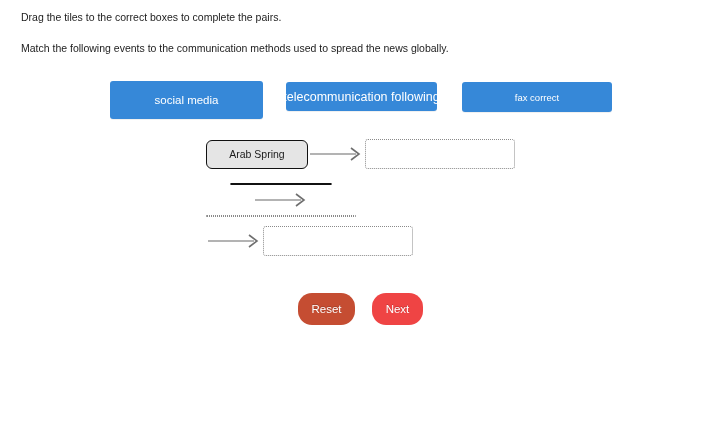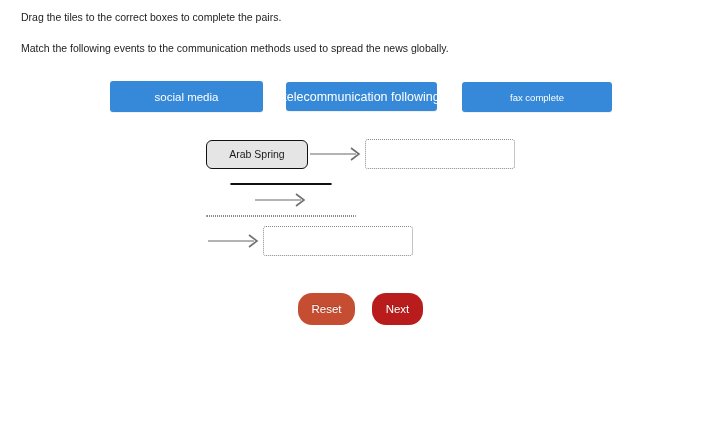--- a/index.html
+++ b/index.html
@@ -52,21 +52,21 @@
     justify-content: center;
     text-align: center;
     box-sizing: border-box;
     pointer-events: auto;
     cursor: move;
     box-shadow: 0 1px 0 rgba(0,0,0,0.06);
     padding: 0 6px;
     white-space: nowrap;
     overflow: hidden;
   }
-  .tile-0 { left: 110px; top: 81px;  width: 153px; height: 31px; font-size: 11.5px; }
+  .tile-0 { left: 110px; top: 81px;  width: 153px; height: 38px; font-size: 11.5px; }
   .tile-1 { left: 286px; top: 82px;  width: 151px; height: 29px; font-size: 12.5px; }
   .tile-2 { left: 462px; top: 82px;  width: 150px; height: 30px; font-size: 9.5px;  }
 
   
   .rows {
     position: absolute;
     left: 0;
     top: 0;
     width: 718px;
     height: 424px;
@@ -143,35 +143,35 @@
     justify-content: center;
     text-shadow: 0 -1px 0 rgba(0,0,0,0.18);
   }
   .btn-reset {
     width: 57px;
     background: #c54d32;
     margin-right: 17px;
   }
   .btn-next {
     width: 51px;
-    background: #b91c1c;
+    background: #ef4444;
   }
 </style>
 </head>
 <body>
 
 <div class="instructions">
   <div class="instr-line">Drag the tiles to the correct boxes to complete the pairs.</div>
   <div class="instr-line second">Match the following events to the communication methods used to spread the news globally.</div>
 </div>
 
 <div class="tile-tray">
   <div class="tile tile-0">social media</div>
   <div class="tile tile-1">telecommunication following</div>
-  <div class="tile tile-2">fax complete</div>
+  <div class="tile tile-2">fax correct</div>
 </div>
 
 <div class="rows">
 
   <div class="row row-0">
     <div class="prompt-box">Arab Spring</div>
     <div class="connector">
       <svg width="57" height="30" viewBox="0 0 57 30" aria-hidden="true">
         <line x1="2" y1="15" x2="48" y2="15" stroke="#9a9a9a" stroke-width="1.6"></line>
         <polyline points="43,9 51,15 43,21" fill="none" stroke="#6f6f6f" stroke-width="1.6"></polyline>

